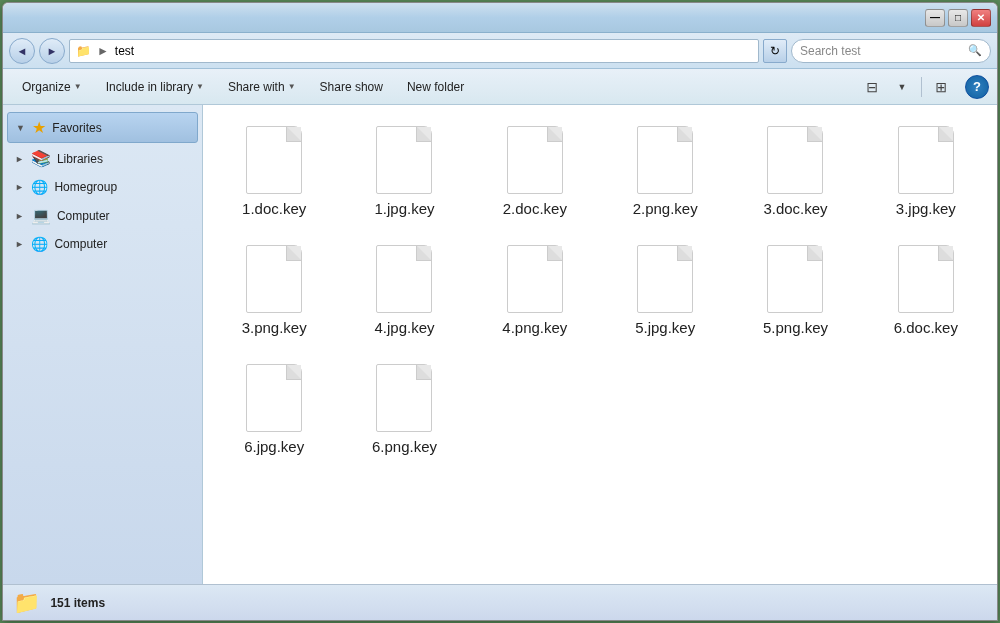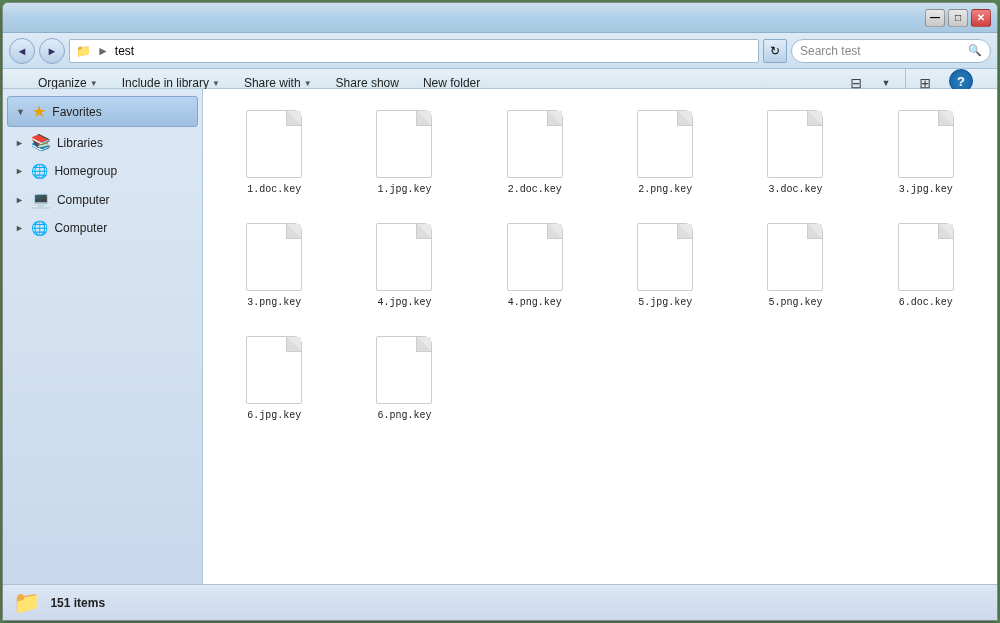--- a/index.html
+++ b/index.html
@@ -111,24 +111,25 @@
       align-items: center;
       padding: 0 8px;
       gap: 4px;
       font-size: 12px;
       color: #888;
     }
     .search-icon { font-size: 11px; color: #666; }
 
     
     .toolbar {
-      height: 20px;
+      height: 36px;
       background: linear-gradient(to bottom, #e8f0f8 0%, #d8e8f0 100%);
       display: flex;
-      padding: 0 24px;
+      align-items: center;
+      padding: 0 8px;
       gap: 2px;
       border-bottom: 1px solid #b0c8d8;
     }
     .toolbar-btn {
       height: 28px;
       padding: 0 10px;
       background: transparent;
       border: 1px solid transparent;
       border-radius: 3px;
       cursor: pointer;
@@ -258,26 +259,25 @@
       position: absolute;
       top: 0;
       right: 0;
       width: 0;
       height: 0;
       border-style: solid;
       border-width: 0 14px 14px 0;
       border-color: transparent #e8e8e8 transparent transparent;
     }
     .file-name {
-      font-size: 10px;
+      font-size: 15px;
       text-align: center;
       color: #222;
       word-break: break-all;
       max-width: 80px;
-      font-family: Liberation Mono, monospace;
     }
 
     
     .file-area::-webkit-scrollbar { width: 14px; }
     .file-area::-webkit-scrollbar-track { background: #f0f0f0; border-left: 1px solid #ddd; }
     .file-area::-webkit-scrollbar-thumb { background: #b0b0b0; border: 1px solid #999; border-radius: 2px; }
 
     
     .status-bar {
       height: 36px;

